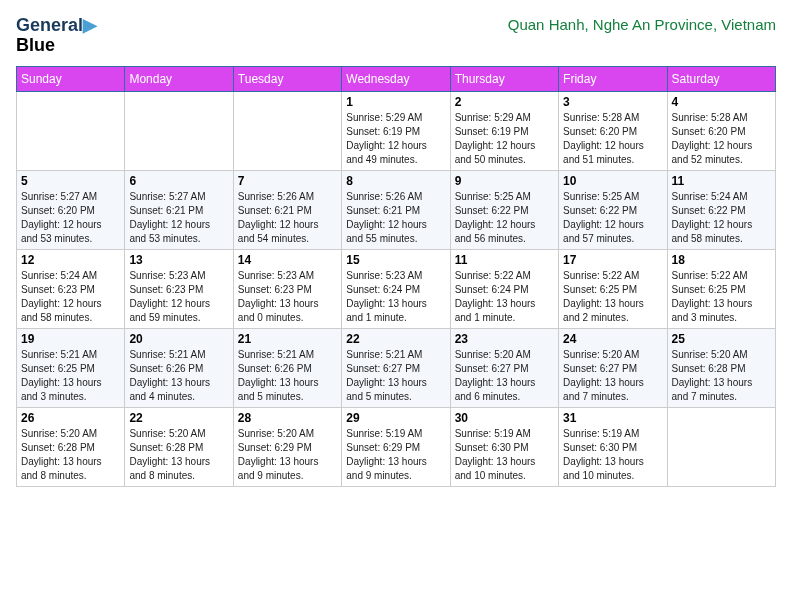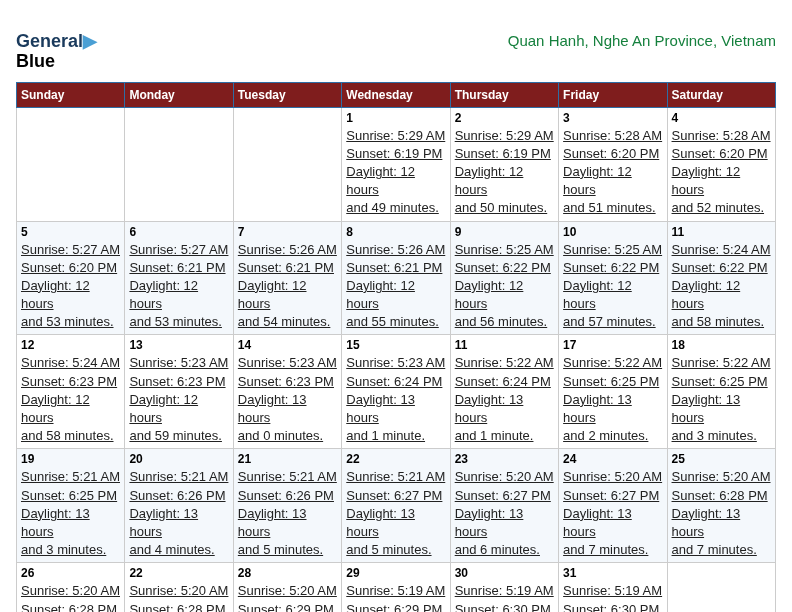--- a/index.html
+++ b/index.html
@@ -8,21 +8,20 @@
       background: #fff;
       width: 792px;
       min-height: 612px;
       padding: 16px;
     }
     .header {
       display: flex;
       align-items: flex-start;
       justify-content: space-between;
       margin-bottom: 10px;
-      margin-top: 16px;
     }
     .logo {
       display: flex;
       align-items: center;
     }
     .logo-text {
       font-size: 18px;
       font-weight: bold;
       color: #1a3a5c;
       line-height: 1.1;
@@ -41,46 +40,45 @@
     .location-title {
       font-size: 15px;
       color: #15803d;
     }
     table {
       width: 100%;
       border-collapse: collapse;
       font-size: 10.5px;
     }
     th {
-      background-color: #7f1d1d;
+      background-color: #d946ef;
       color: #fff;
       padding: 5px 4px;
       text-align: left;
       font-size: 12px;
-      font-weight: bold;
+      font-weight: normal;
       border: 1px solid #2e6da4;
     }
     td {
       border: 1px solid #ccc;
       vertical-align: top;
       padding: 3px 4px;
       width: 14.28%;
       min-height: 70px;
       height: 78px;
     }
     .day-num {
       font-weight: bold;
       font-size: 12px;
       margin-bottom: 2px;
     }
     .day-info {
-      font-size: 13px;
+      font-size: 10px;
       color: #222;
       line-height: 1.4;
-      text-decoration: underline;
     }
     .empty { background: #f9f9f9; }
     tr:nth-child(even) td { background-color: #f4f8fc; }
     tr:nth-child(odd) td { background-color: #fff; }
     th:first-child { border-radius: 0; }
   </style>
 </head>
 <body>
 
 <div class="header">

